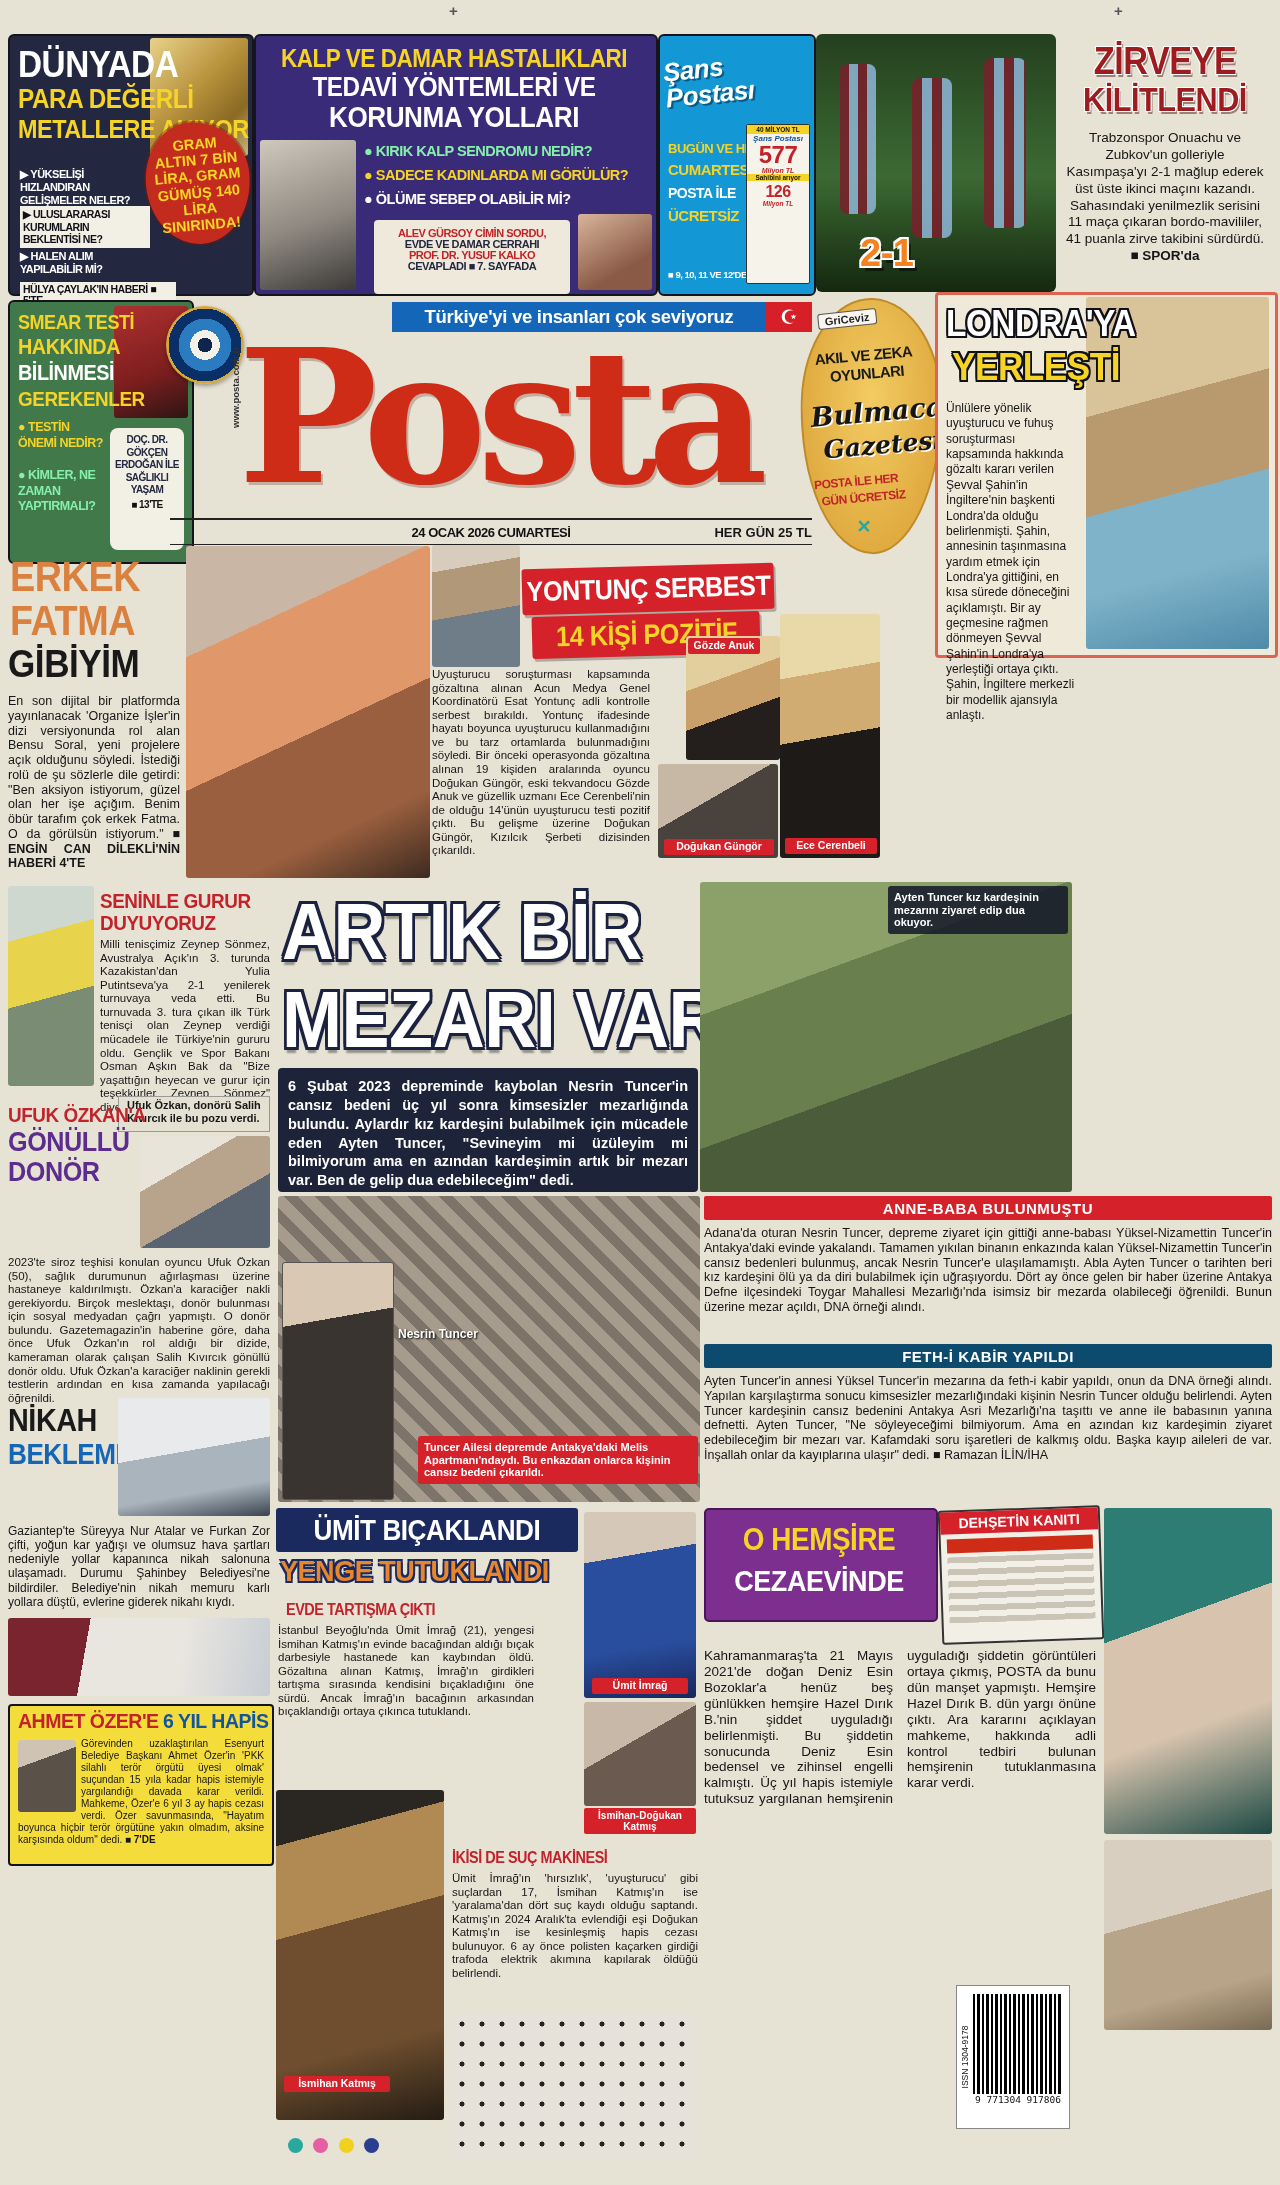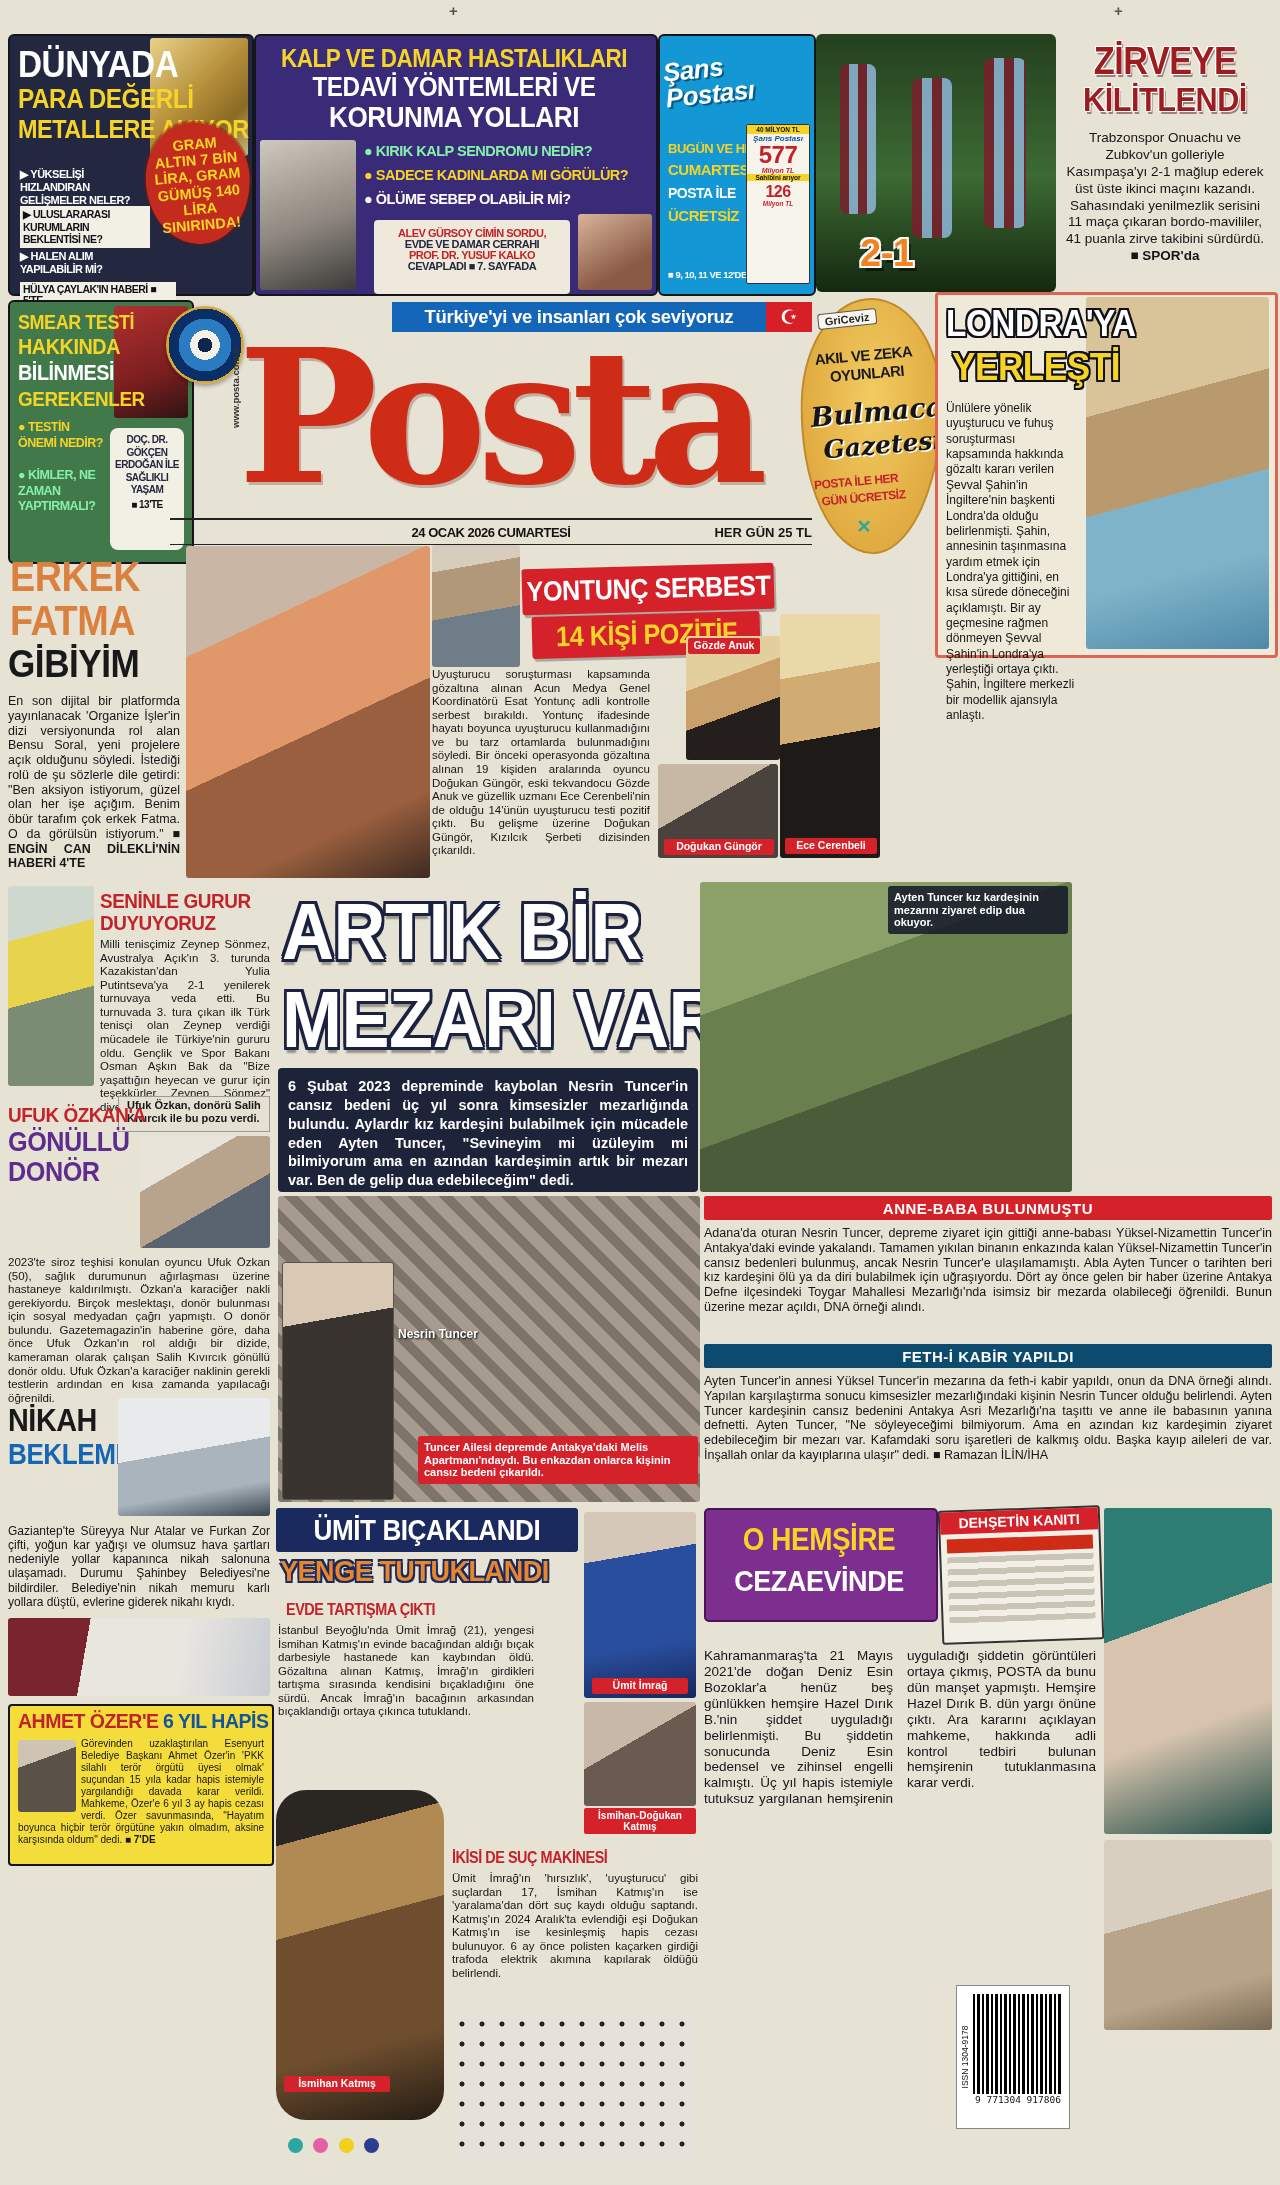--- a/index.html
+++ b/index.html
@@ -221,21 +221,21 @@
     <span class="hl condc" style="font-size:29px;color:#fff;">ÜMİT BIÇAKLANDI</span>
   </div>
   <div class="ab hl cond" style="left:280px;top:1556px;font-size:30px;color:#e8862c;text-shadow:-2px -2px 0 #1b2a5e,2px -2px 0 #1b2a5e,-2px 2px 0 #1b2a5e,2px 2px 0 #1b2a5e;">YENGE TUTUKLANDI</div>
   <div class="ab hl cond" style="left:286px;top:1602px;font-size:16px;color:#c2232a;">EVDE TARTIŞMA ÇIKTI</div>
   <div class="ab body-txt" style="left:278px;top:1624px;width:256px;font-size:11.5px;">İstanbul Beyoğlu'nda Ümit İmrağ (21), yengesi İsmihan Katmış'ın evinde bacağından aldığı bıçak darbesiyle hastanede kan kaybından öldü. Gözaltına alınan Katmış, İmrağ'ın girdikleri tartışma sırasında kendisini bıçakladığını öne sürdü. Ancak İmrağ'ın bacağının arkasından bıçaklandığı ortaya çıkınca tutuklandı.</div>
   <div class="ph" style="left:584px;top:1512px;width:112px;height:186px;background:linear-gradient(170deg,#d6c8b8 0 25%,#2a4e9e 25% 70%,#16275c 100%);">
     <div class="cap" style="left:8px;bottom:4px;width:90px;">Ümit İmrağ</div>
   </div>
   <div class="ph" style="left:584px;top:1702px;width:112px;height:104px;background:linear-gradient(150deg,#c8b8a8 0 40%,#6a5a50 40% 100%);"></div>
   <div class="cap" style="left:584px;top:1808px;width:106px;font-size:10px;">İsmihan-Doğukan Katmış</div>
-  <div class="ph" style="left:276px;top:1790px;width:168px;height:330px;background:linear-gradient(165deg,#2a2622 0 15%,#b08a52 15% 40%,#6e4e2e 40% 75%,#241c14 100%);border-radius:30px;">
+  <div class="ph" style="left:276px;top:1790px;width:168px;height:330px;background:linear-gradient(165deg,#2a2622 0 15%,#b08a52 15% 40%,#6e4e2e 40% 75%,#241c14 100%);">
     <div class="cap" style="left:8px;bottom:28px;width:100px;">İsmihan Katmış</div>
   </div>
   <div class="ab hl cond" style="left:452px;top:1850px;font-size:16px;color:#c2232a;">İKİSİ DE SUÇ MAKİNESİ</div>
   <div class="ab body-txt" style="left:452px;top:1872px;width:246px;font-size:11.5px;">Ümit İmrağ'ın 'hırsızlık', 'uyuşturucu' gibi suçlardan 17, İsmihan Katmış'ın ise 'yaralama'dan dört suç kaydı olduğu saptandı. Katmış'ın 2024 Aralık'ta evlendiği eşi Doğukan Katmış'ın ise kesinleşmiş hapis cezası bulunuyor. 6 ay önce polisten kaçarken girdiği trafoda elektrik akımına kapılarak öldüğü belirlendi.</div>
   <div class="ph" style="left:452px;top:2014px;width:246px;height:146px;background:#e6e2da;background-image:radial-gradient(#23201e 2.2px,transparent 2.8px);background-size:20px 20px;"></div>
 
   <div class="ab" style="left:704px;top:1508px;width:230px;height:110px;background:#7c2f8e;border-radius:5px;border:2px solid #4a1458;">
     <div class="hl condc" style="position:absolute;left:0;top:14px;width:226px;text-align:center;font-size:31px;color:#f5d327;">O HEMŞİRE</div>
     <div class="hl condc" style="position:absolute;left:0;top:56px;width:226px;text-align:center;font-size:30px;color:#fff;">CEZAEVİNDE</div>
   </div>

